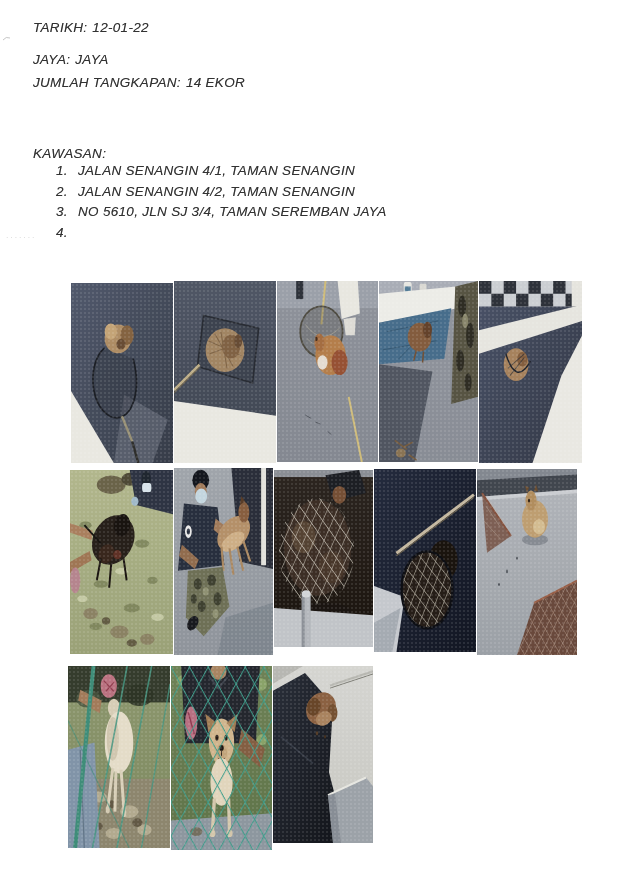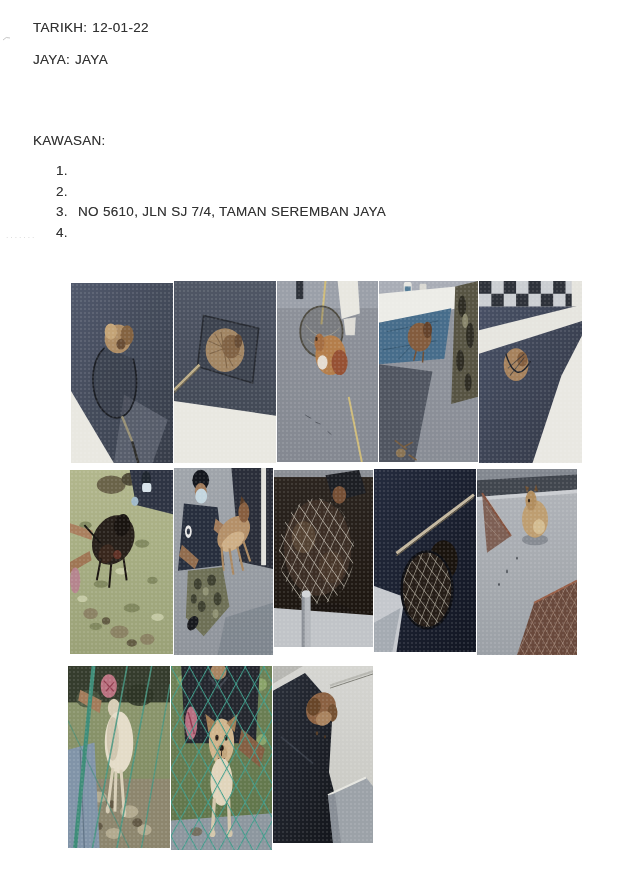--- a/index.html
+++ b/index.html
@@ -1,17 +1,17 @@
 <!DOCTYPE html>
 <html><head>
 <meta charset="utf-8">
 <style>
   html,body{margin:0;padding:0;background:#ffffff;}
   .page{position:relative;width:640px;height:884px;background:#ffffff;overflow:hidden;
-        font-family:"Liberation Sans",sans-serif;color:#323232;}
+        font-family:"Liberation Sans",sans-serif;color:#323232;font-style:italic;}
   .line{position:absolute;left:33px;margin:0;font-size:13.5px;letter-spacing:.3px;white-space:pre;
         text-shadow:0 0 .6px rgba(60,60,60,.5);}
   .fv{margin-left:5px;}
   .kaw-list{position:absolute;left:56px;top:161px;}
   .kaw-item{display:flex;line-height:20.7px;font-size:13.5px;letter-spacing:.3px;
             text-shadow:0 0 .6px rgba(60,60,60,.5);}
   .kaw-item .num{width:22px;flex:0 0 22px;}
   .ph{position:absolute;overflow:hidden;margin:0;background:#888;}
   .ph svg{width:100%;height:100%;display:block;filter:blur(.45px) saturate(.82) contrast(.97);}
   .ph::after{content:"";position:absolute;inset:0;pointer-events:none;opacity:.45;
@@ -25,32 +25,35 @@
 
 <div class="page">
 
   <svg class="artifact" width="14" height="14">
     <path d="M1,9 q3,-4 7,-2" stroke="#c6c6c6" stroke-width="1" fill="none"></path>
   </svg>
   <p class="dots">·······</p>
 
   <p class="line" style="top:20px"><span>TARIKH:</span><span class="fv">12-01-22</span></p>
   <p class="line" style="top:52px"><span>JAYA:</span><span class="fv">JAYA</span></p>
-  <p class="line" style="top:133px">KAWASAN:</p>
+  <p class="line" style="top:75px"><span>JUMLAH TANGKAPAN:</span><span class="fv">14 EKOR</span></p>
+  <p class="line" style="top:146px">KAWASAN:</p>
 
   <div class="kaw-list">
     <div class="kaw-item">
         <span class="num">1.</span>
+        <span>JALAN SENANGIN 4/1, TAMAN SENANGIN</span>
       </div>
     <div class="kaw-item">
         <span class="num">2.</span>
+        <span>JALAN SENANGIN 4/2, TAMAN SENANGIN</span>
       </div>
     <div class="kaw-item">
         <span class="num">3.</span>
-        <span>NO 5610, JLN SJ 7/4, TAMAN SEREMBAN JAYA</span>
+        <span>NO 5610, JLN SJ 3/4, TAMAN SEREMBAN JAYA</span>
       </div>
     <div class="kaw-item">
         <span class="num">4.</span>
       </div>
   </div>
 
   <figure class="ph" style="left:71px;top:283px;width:102px;height:180px" aria-label="dog-held-in-hoop-net-on-shaded-road">
     <svg viewBox="0 0 100 100" preserveAspectRatio="none">
       <defs>
           <linearGradient id="g11" x1="0" y1="0" x2="1" y2="1">

